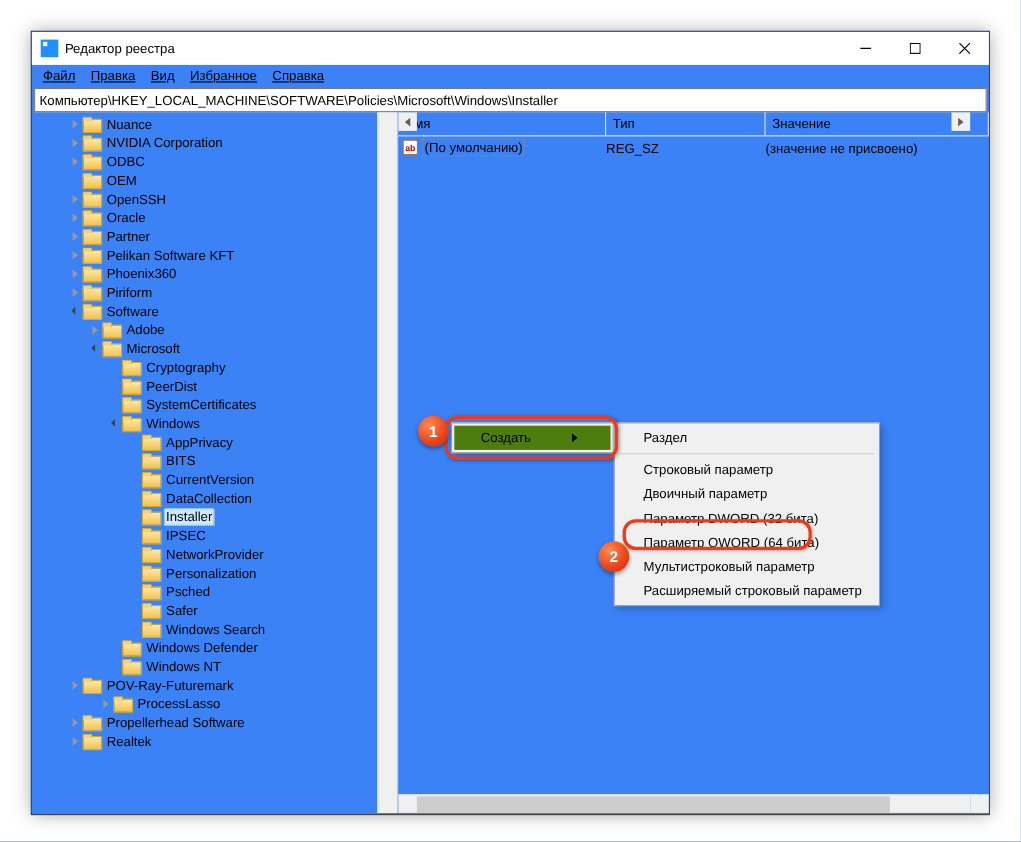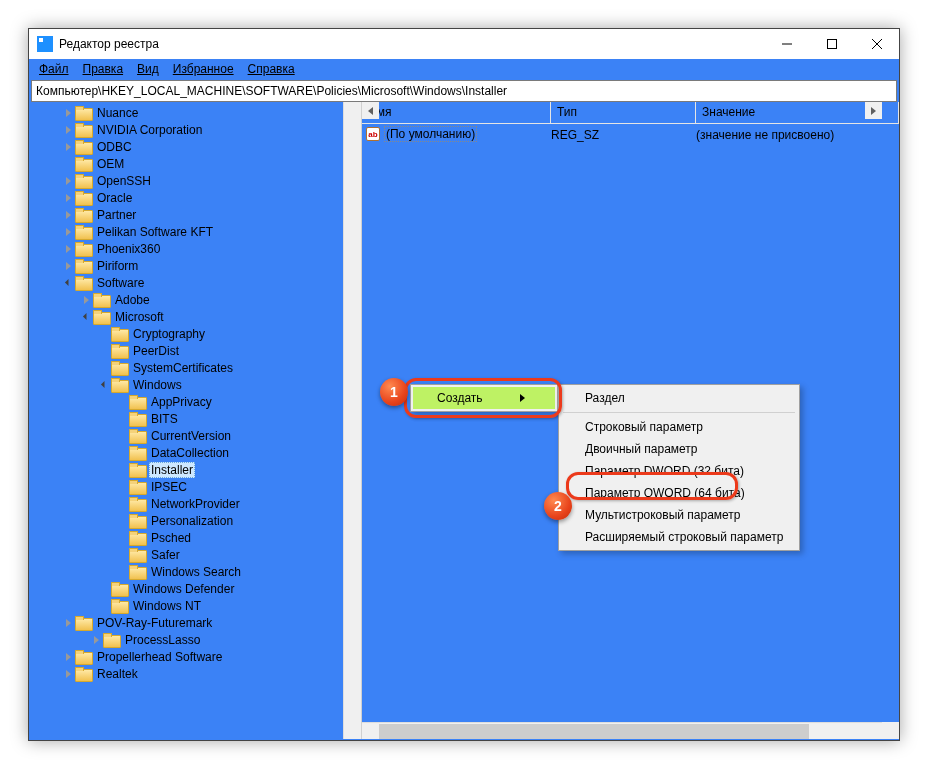--- a/index.html
+++ b/index.html
@@ -63,21 +63,21 @@
   .list-pane .hscroll .thumb{position:absolute;left:17px;top:1px;height:15px;width:430px;background:#cdcdcd;}
   .list-pane .hbtn{position:absolute;top:0;width:17px;height:17px;background:#f0f0f0;display:flex;align-items:center;justify-content:center;}
   .list-pane .hbtn::before{content:"";width:0;height:0;border-top:4px solid transparent;border-bottom:4px solid transparent;}
   .list-pane .hbtn.left{left:0;} .list-pane .hbtn.left::before{border-right:5px solid #606060;}
   .list-pane .hbtn.right{right:17px;} .list-pane .hbtn.right::before{border-left:5px solid #606060;}
   .list-pane .corner{position:absolute;right:0;bottom:0;width:17px;height:17px;background:#f0f0f0;}
 
   
   .ctx { position:absolute; background:#f0f0f0; border:1px solid #a0a0a0; box-shadow:3px 3px 6px rgba(0,0,0,0.25); padding:2px; }
   .ctx .item{height:22px;display:flex;align-items:center;padding:0 30px 0 24px;white-space:nowrap;}
-  .ctx .item.hover{background:#bef264;}
+  .ctx .item.hover{background:#4d7c0f;}
   .ctx .sep{height:1px;background:#d0d0d0;margin:3px 2px;}
   .ctx.parent{left:410px;top:384px;width:148px;}
   .ctx.parent .item{justify-content:space-between;}
   .ctx.parent .arrow{width:0;height:0;border-left:5px solid #000;border-top:4px solid transparent;border-bottom:4px solid transparent;}
   .ctx.sub{left:558px;top:384px;width:242px;}
 
   
   .callout{position:absolute;border:3px solid #ec3a1b;border-radius:12px;pointer-events:none;box-shadow:1px 1px 3px rgba(0,0,0,0.3);}
   .badge{position:absolute;width:28px;height:28px;border-radius:50%;background:radial-gradient(circle at 35% 30%, #ff8a50, #e8431b 60%, #c42c0a);display:flex;align-items:center;justify-content:center;color:#fff;font-weight:bold;font-size:14px;box-shadow:0 2px 4px rgba(0,0,0,0.4);pointer-events:none;}
 </style>

